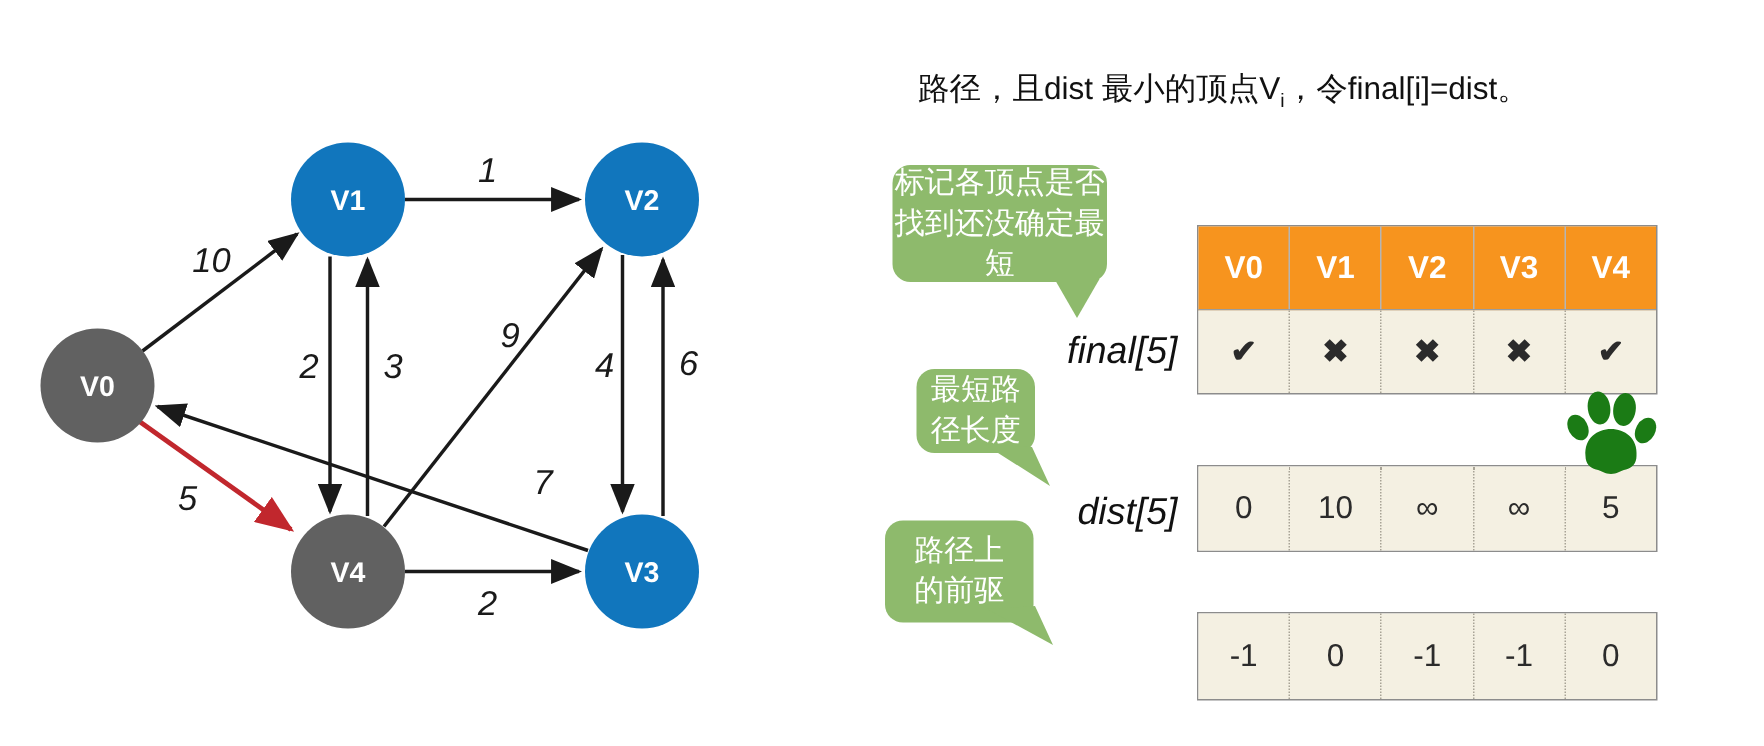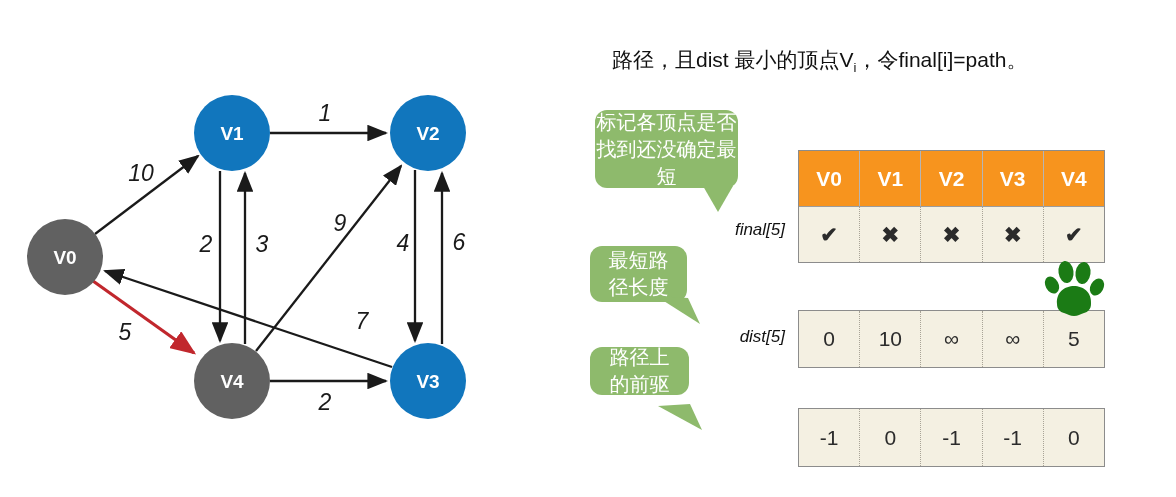--- a/index.html
+++ b/index.html
@@ -9,30 +9,30 @@
   
   .note{position:absolute;left:612px;top:10px;width:560px;
     font-size:21px;line-height:33px;color:#111;}
   .note sub{font-size:13px;}
 
   
   .bubble{position:absolute;background:#8eba6c;color:#fff;border-radius:12px;
     display:flex;flex-direction:column;justify-content:center;align-items:center;
     font-size:20px;line-height:27px;font-weight:500;text-align:center;}
   .bubble-final{left:595px;top:110px;width:143px;height:78px;}
-  .bubble-dist{left:590px;top:246px;width:97px;height:56px;}
-  .bubble-path{left:590px;top:347px;width:99px;height:48px;}
+  .bubble-dist{left:611px;top:246px;width:79px;height:56px;}
+  .bubble-path{left:590px;top:347px;width:99px;height:68px;}
   .tail-down{position:absolute;left:108px;top:76px;width:0;height:0;
     border-left:15px solid transparent;border-right:15px solid transparent;
     border-top:26px solid #8eba6c;}
   .tail-svg{position:absolute;}
 
   
   .arr-label{position:absolute;left:650px;width:135px;text-align:right;
-    font-style:italic;font-size:17px;color:#111;}
+    font-style:italic;font-size:25px;color:#111;}
   .lbl-final{top:220px;}
   .lbl-dist{top:327px;font-style:italic;}
   .lbl-path{top:426px;}
 
   
   .tbl{position:absolute;left:798px;width:307px;border:1.5px solid #8c8c8c;
     box-sizing:border-box;display:flex;flex-direction:column;}
   .tbl-final{top:150px;height:113px;}
   .tbl-dist{top:310px;height:58px;}
   .tbl-path{top:408px;height:59px;}
@@ -107,21 +107,21 @@
       <text class="node-label" x="65" y="264">V0</text>
       <text class="node-label" x="232" y="140">V1</text>
       <text class="node-label" x="428" y="140">V2</text>
       <text class="node-label" x="428" y="388">V3</text>
       <text class="node-label" x="232" y="388">V4</text>
     </g>
   </svg>
 
   <div class="note">
     <br>
-    <span>路径，且dist 最小的顶点V</span><sub>i</sub><span>，令final[i]=path。</span>
+    <span>路径，且dist 最小的顶点V</span><sub>i</sub><span>，令final[i]=dist。</span>
   </div>
 
   <div class="bubble bubble-final">
     <span>标记各顶点是否</span>
     <span>找到还没确定最短</span>
     <div class="tail-down"></div>
   </div>
 
   <div class="bubble bubble-dist">
     <span>最短路</span>

